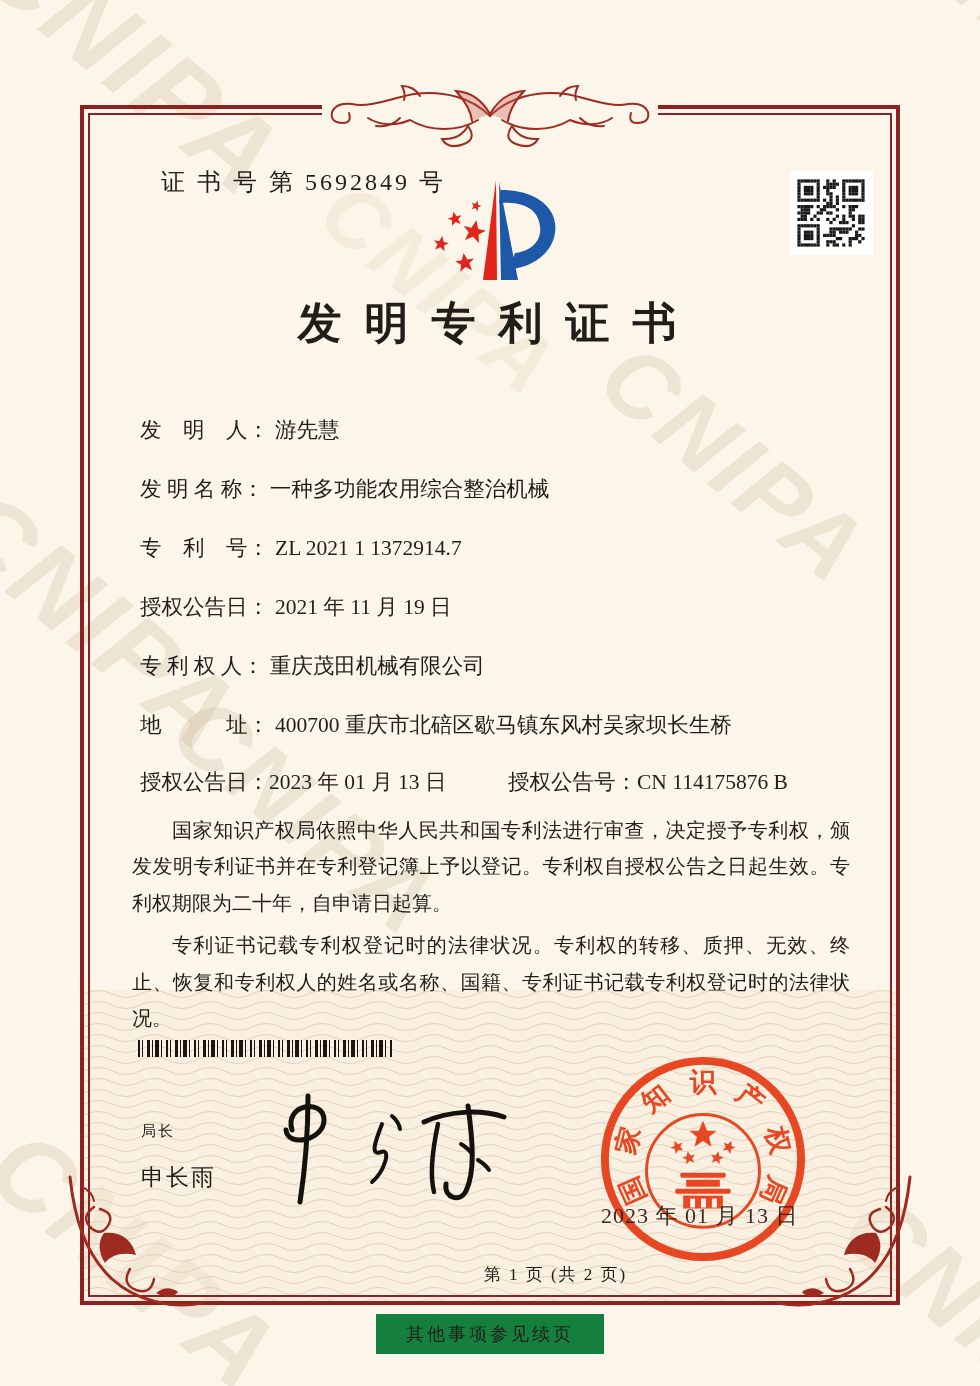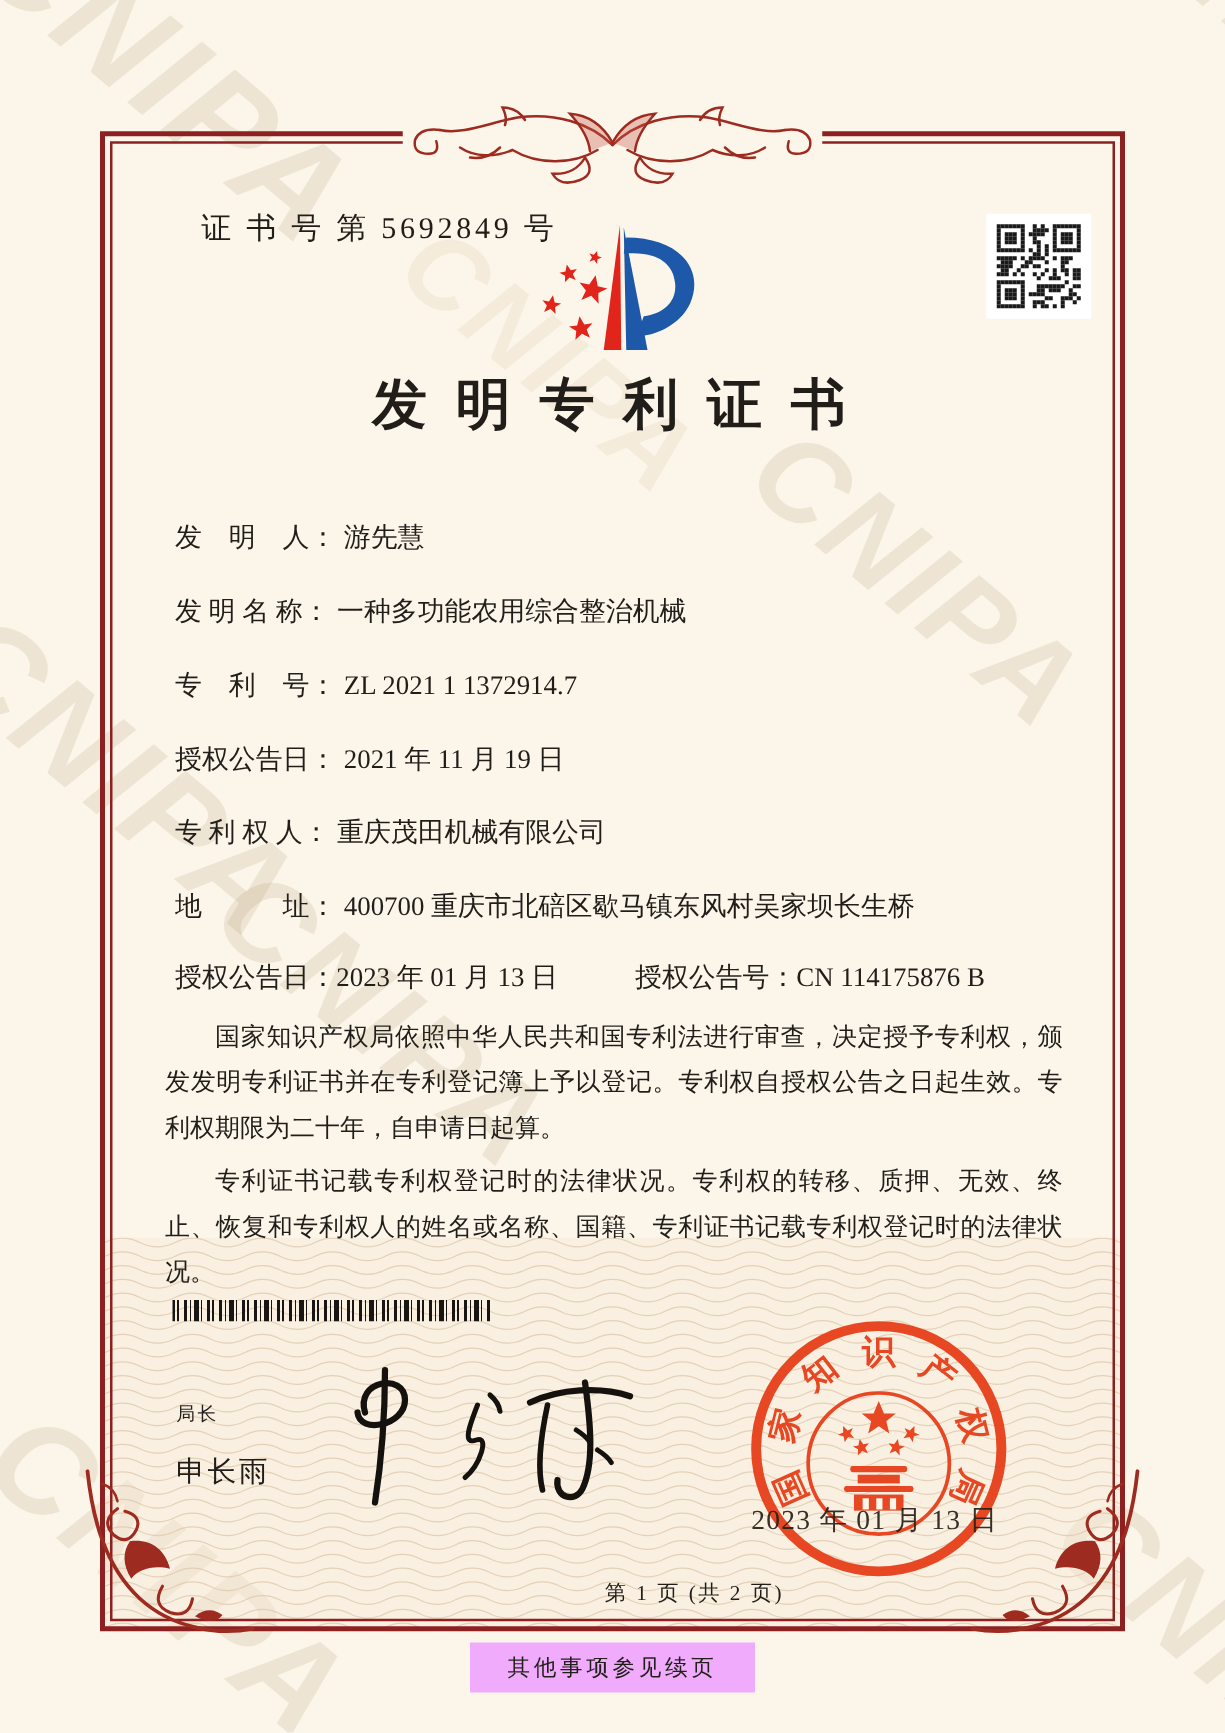--- a/index.html
+++ b/index.html
@@ -50,21 +50,21 @@
   .signoff-title{left:141px;top:1122px;font-size:15px;letter-spacing:2px;}
   .signoff-name{left:141px;top:1162px;font-size:23px;letter-spacing:2px;}
   .signature{left:262px;top:1088px;}
 
   .seal{left:594px;top:1048px;}
   .seal-date{left:601px;top:1201px;font-size:22px;letter-spacing:1px;color:#262019;opacity:.92;white-space:nowrap;}
 
   .page-info{left:80px;top:1263px;width:951px;text-align:center;font-size:17px;letter-spacing:2px;}
 
   .footer-note{left:50%;top:1314px;transform:translateX(-50%);
-     background:#f0abfc;padding:8px 30px;font-size:18px;letter-spacing:3px;white-space:nowrap;}
+     background:#15803d;padding:8px 30px;font-size:18px;letter-spacing:3px;white-space:nowrap;}
 
   .orn{pointer-events:none;}
 </style>
 </head>
 <body>
 
 <span class="wm" style="left:-45px;top:-5px;font-size:110px;">CNIPA</span>
 <span class="wm" style="left:830px;top:-70px;font-size:110px;">CNIPA</span>
 <span class="wm" style="left:300px;top:240px;font-size:85px;color:rgba(186,160,118,0.12);">CNIPA</span>
 <span class="wm" style="left:578px;top:408px;font-size:96px;">CNIPA</span>

